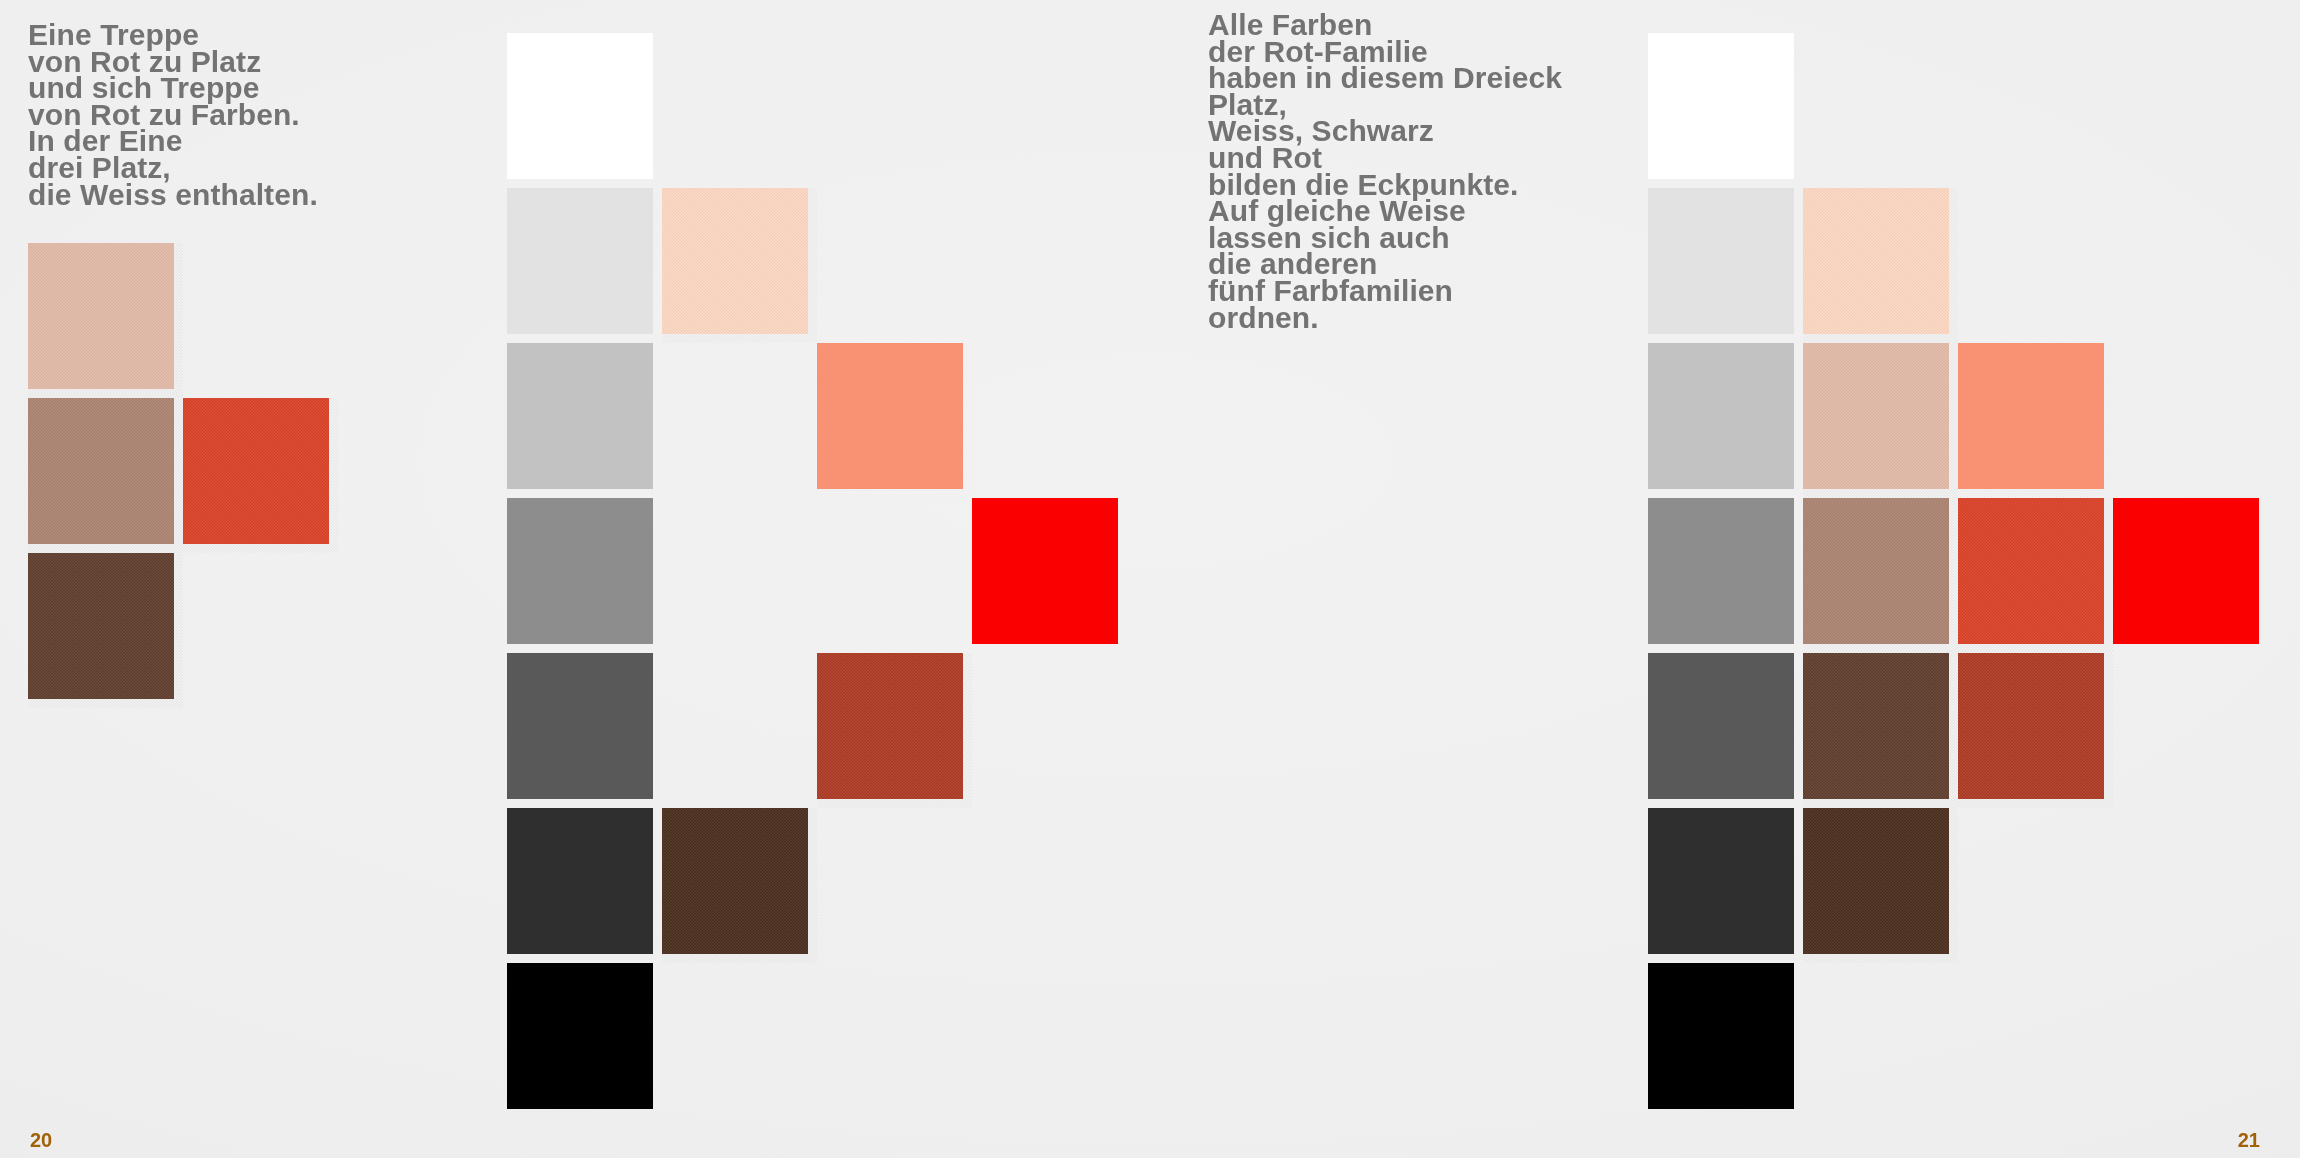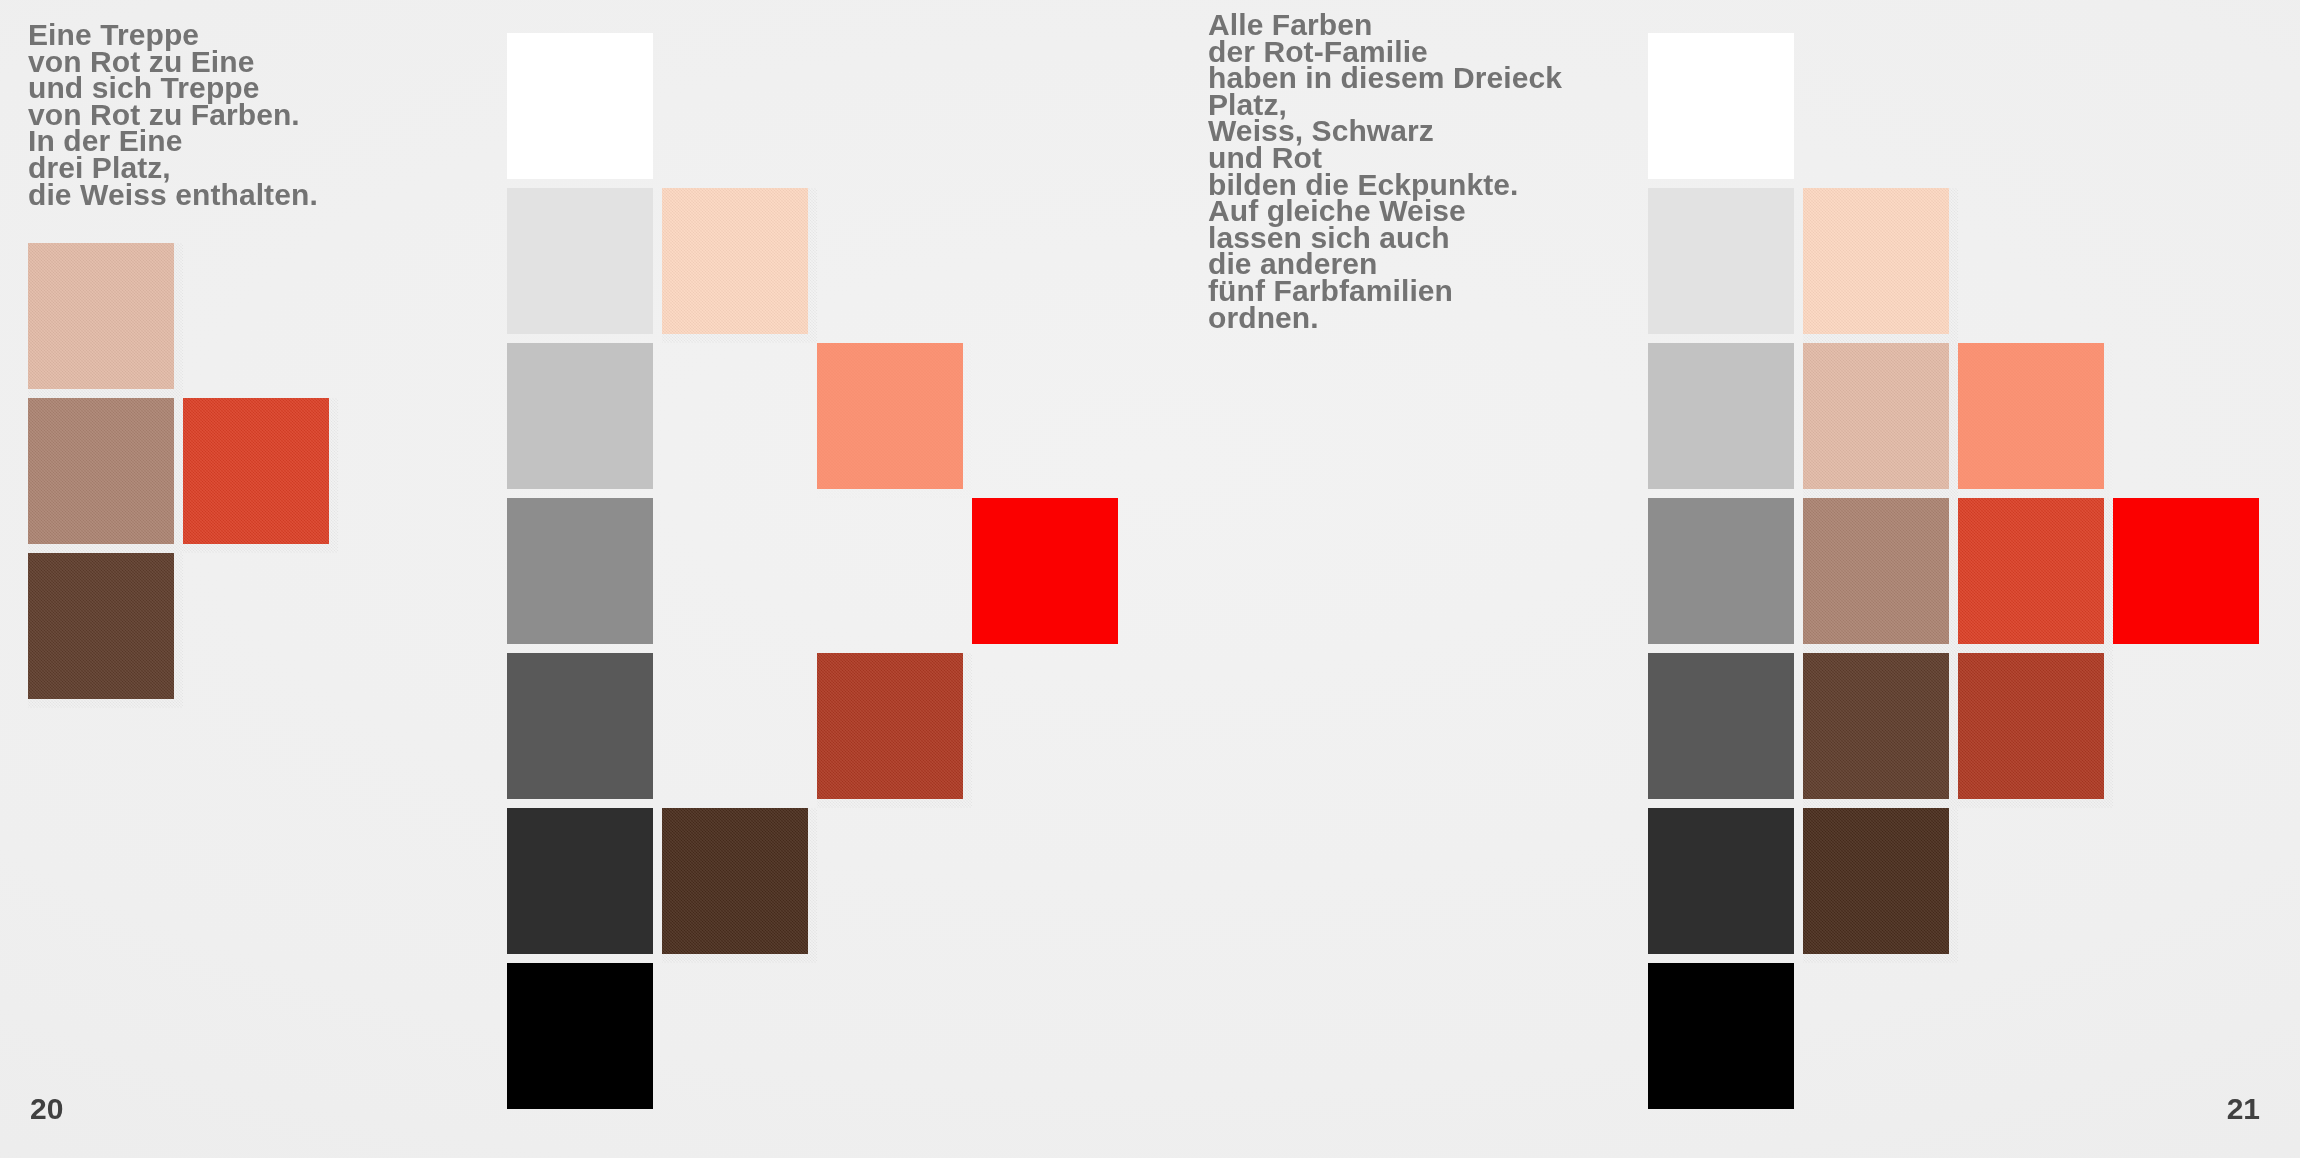--- a/index.html
+++ b/index.html
@@ -34,23 +34,23 @@
     -webkit-font-smoothing: antialiased;
   }
   .caption .ln { display: block; height: 26.6px; }
 
   #caption-left  { left: 28px;  top: 22px; }
   #caption-right { left: 1208px; top: 12px; }
 
   
   .folio {
     position: absolute;
-    bottom: 32px;
-    color: #404040;
-    font-size: 30px;
+    bottom: 6px;
+    color: #a16207;
+    font-size: 20px;
     font-weight: 700;
   }
   #folio-left  { left: 30px; }
   #folio-right { right: 40px; }
 
   
   .grid {
     position: absolute;
     display: grid;
     grid-auto-flow: row;
@@ -105,21 +105,21 @@
     left: 0; top: 0;
     width: 146px;
     height: 146px;
   }
 </style>
 </head>
 <body>
 
 <div class="page">
 
-  <div class="caption" id="caption-left"><span class="ln">Eine Treppe</span><span class="ln">von Rot zu Eine</span><span class="ln">und sich Treppe</span><span class="ln">von Rot zu Farben.</span><span class="ln">In der Eine</span><span class="ln">drei Platz,</span><span class="ln">die Weiss enthalten.</span></div>
+  <div class="caption" id="caption-left"><span class="ln">Eine Treppe</span><span class="ln">von Rot zu Platz</span><span class="ln">und sich Treppe</span><span class="ln">von Rot zu Farben.</span><span class="ln">In der Eine</span><span class="ln">drei Platz,</span><span class="ln">die Weiss enthalten.</span></div>
 
   <div class="caption" id="caption-right"><span class="ln">Alle Farben</span><span class="ln">der Rot-Familie</span><span class="ln">haben in diesem Dreieck</span><span class="ln">Platz,</span><span class="ln">Weiss, Schwarz</span><span class="ln">und Rot</span><span class="ln">bilden die Eckpunkte.</span><span class="ln">Auf gleiche Weise</span><span class="ln">lassen sich auch</span><span class="ln">die anderen</span><span class="ln">fünf Farbfamilien</span><span class="ln">ordnen.</span></div>
 
   <div class="grid" id="grid-left" style="grid-template-columns: repeat(2, 155px); grid-template-rows: repeat(3, 155px);">
       <div class="cell filled" style="grid-area: 1 / 1;">
         <div class="swatch" style="background: rgb(224, 184, 165);"></div>
       </div>
       <div class="cell empty" style="grid-area: 1 / 2;"></div>
       <div class="cell filled" style="grid-area: 2 / 1;">
         <div class="swatch" style="background: rgb(169, 129, 111);"></div>

